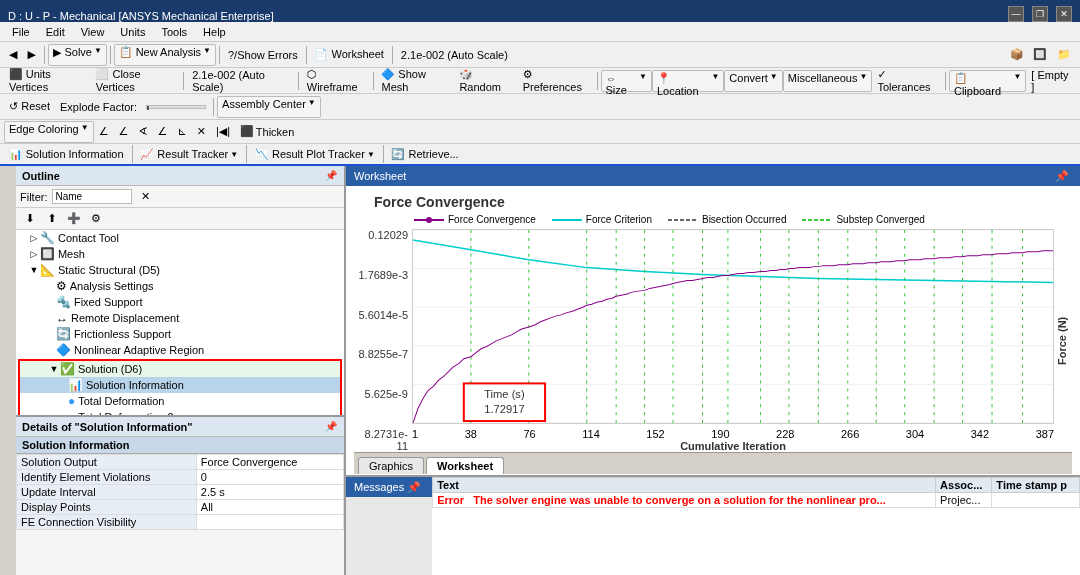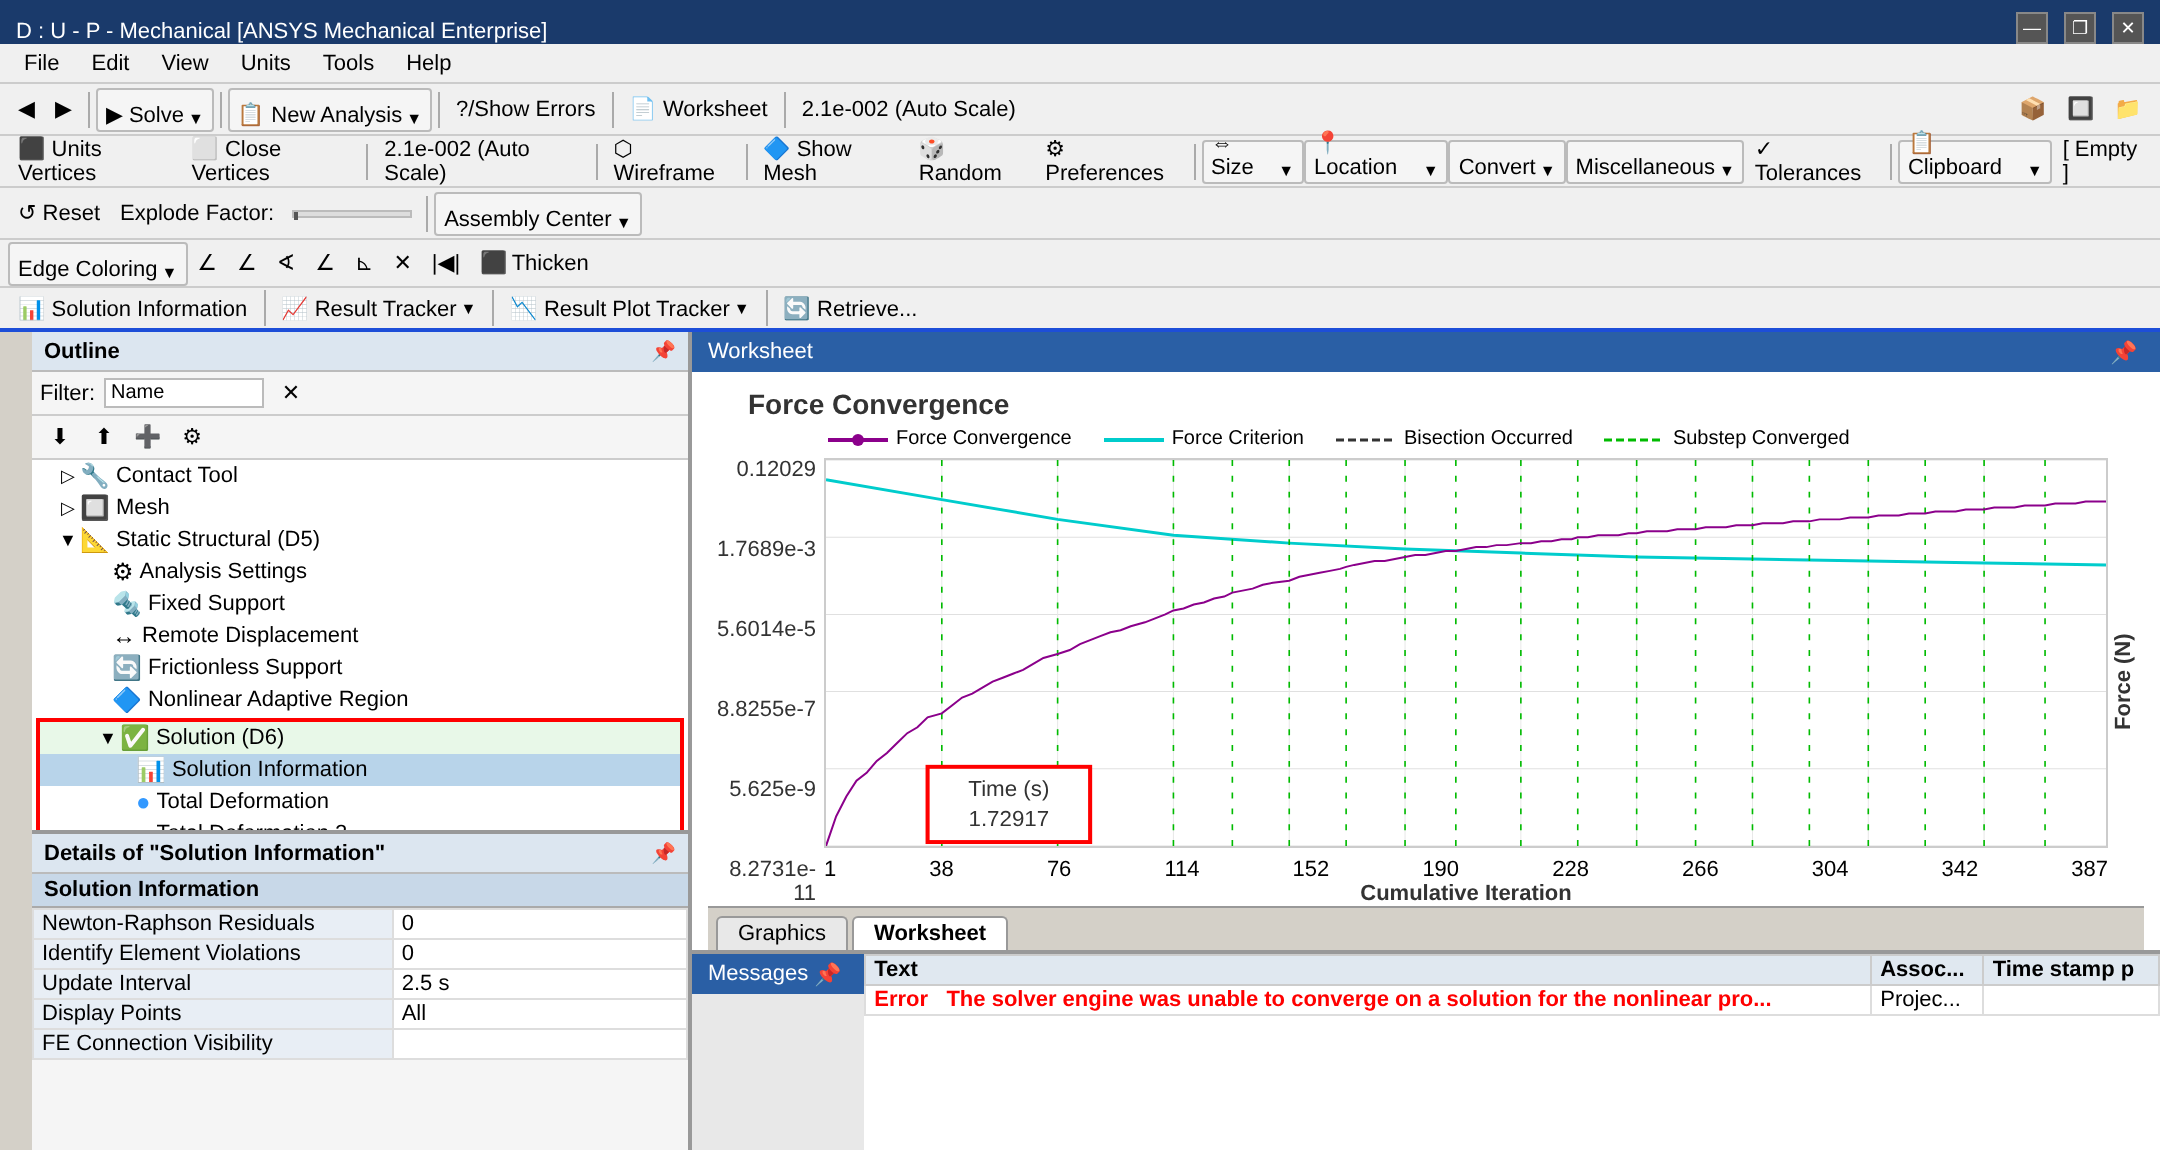--- a/index.html
+++ b/index.html
@@ -11,21 +11,21 @@
     .titlebar-btn { width: 16px; height: 16px; background: #555; border: 1px solid #888; color: white; font-size: 9px; display: flex; align-items: center; justify-content: center; cursor: pointer; }
 
     
     .menubar { background: #f0f0f0; height: 20px; display: flex; align-items: center; padding: 0 4px; border-bottom: 1px solid #ccc; }
     .menubar-item { padding: 0 8px; height: 20px; display: flex; align-items: center; cursor: pointer; font-size: 11px; }
 
     
     .toolbar { background: #f0f0f0; border-bottom: 1px solid #ccc; display: flex; align-items: center; padding: 1px 4px; flex-wrap: wrap; min-height: 24px; }
     .toolbar-btn { padding: 1px 4px; height: 22px; display: flex; align-items: center; gap: 2px; cursor: pointer; border: 1px solid transparent; border-radius: 2px; font-size: 11px; }
     .toolbar-sep { width: 1px; height: 18px; background: #aaa; margin: 0 3px; }
-    .dropdown-btn { padding: 1px 4px; height: 22px; display: flex; align-items: flex-end; gap: 2px; cursor: pointer; border: 1px solid #bbb; background: #f5f5f5; border-radius: 2px; font-size: 11px; }
+    .dropdown-btn { padding: 1px 4px; height: 22px; display: flex; align-items: flex-start; gap: 2px; cursor: pointer; border: 1px solid #bbb; background: #f5f5f5; border-radius: 2px; font-size: 11px; }
     .dropdown-btn .arrow { font-size: 8px; }
 
     
     .toolbar2 { background: #f0f0f0; border-bottom: 1px solid #ccc; display: flex; align-items: center; padding: 1px 4px; height: 26px; }
     .toolbar3 { background: #f0f0f0; border-bottom: 1px solid #ccc; display: flex; align-items: center; padding: 1px 4px; height: 26px; }
 
     
     .breadcrumb-bar { background: #f0f0f0; border-bottom: 2px solid #1d4ed8; display: flex; align-items: center; padding: 1px 4px; height: 22px; }
 
     
@@ -307,23 +307,23 @@
       <div class="panel-header">
         <span>Details of "Solution Information"</span>
         <div class="panel-header-btn">📌</div>
       </div>
       <div style="background:#c8d8e8; padding:2px 6px; font-weight:bold; font-size:11px; border-bottom:1px solid #aaa;">
         <span>Solution Information</span>
       </div>
       <div class="details-table">
         <table>
           <tbody>
-          <tr>
-            <td>Newton-Raphson Residuals</td>
-            <td>0</td>
+              <tr>
+            <td>Solution Output</td>
+            <td>Force Convergence</td>
           </tr>
           <tr>
             <td>Identify Element Violations</td>
             <td>0</td>
           </tr>
           <tr>
             <td>Update Interval</td>
             <td>2.5 s</td>
           </tr>
           <tr>

